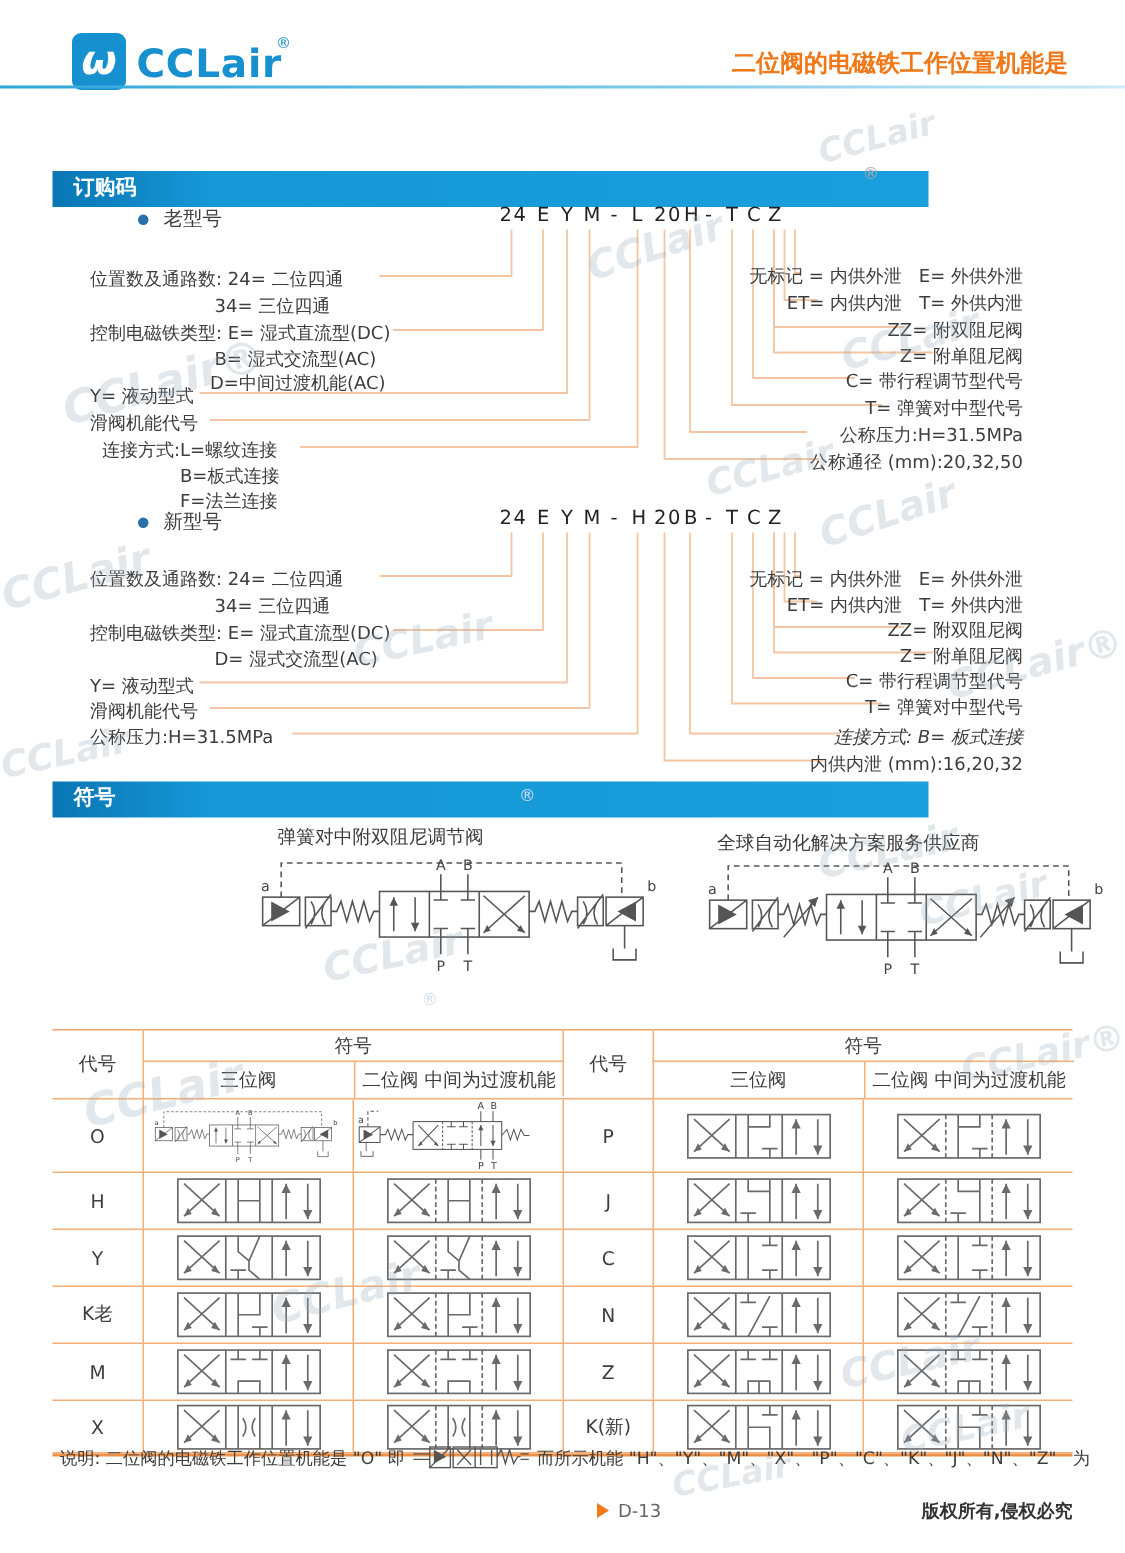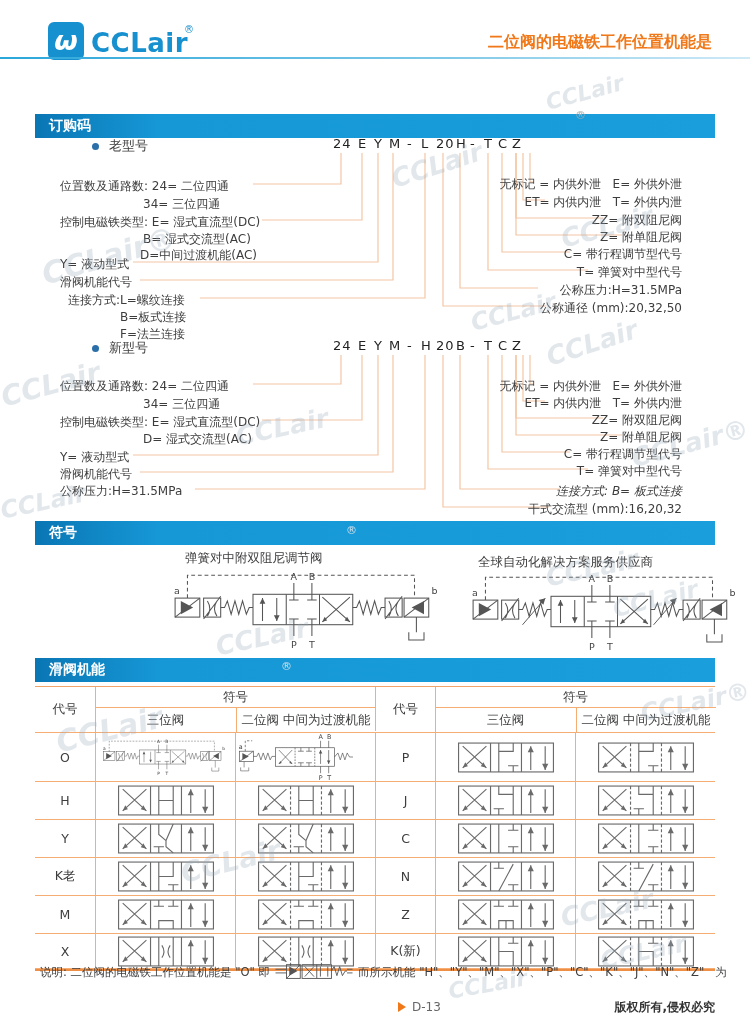--- a/index.html
+++ b/index.html
@@ -8,21 +8,21 @@
   .abs{position:absolute;}
   
   .logo-box{position:absolute;left:48px;top:22px;width:36px;height:38px;background:#1790cf;border-radius:6px;
             color:#fff;font-size:27px;font-weight:bold;font-style:italic;text-align:center;line-height:38px;}
   .brand{position:absolute;left:91px;top:28px;font-size:26px;font-weight:bold;color:#1790cf;letter-spacing:.5px;}
   .brand-reg{position:absolute;left:184px;top:24px;font-size:10px;color:#1790cf;}
   .tagline{position:absolute;right:38px;top:32px;font-size:16px;font-weight:bold;color:#f07818;}
   .head-line{position:absolute;left:0;top:57px;width:750px;height:2px;
              background:linear-gradient(90deg,#2aa7da,#7fc9e8 60%,#cfeaf7);}
   
-  .sec-bar{position:absolute;left:35px;width:680px;height:24px;box-sizing:border-box;padding-left:14px;
+  .sec-bar{position:absolute;left:35px;width:584px;height:24px;box-sizing:border-box;padding-left:14px;
            background:linear-gradient(90deg,#0a76b4,#1697d6 18%,#1a9fdc);
            color:#fff;font-weight:bold;font-size:14px;line-height:23px;}
   .regmark{position:absolute;font-size:11px;color:#a9b6bf;}
   
   .ann{position:absolute;font-size:12px;color:#3d3d3d;white-space:pre;}
   .ann.r{width:310px;text-align:right;}
   .code-part{position:absolute;font-size:13px;color:#222;letter-spacing:1px;font-weight:500;}
   .model-lbl{position:absolute;display:flex;align-items:center;font-size:13px;color:#3d3d3d;}
   .bullet{width:7px;height:7px;border-radius:50%;background:#2a6fa8;display:inline-block;margin-right:10px;}
   .sym-title{position:absolute;font-size:12.5px;color:#3c3c3c;font-weight:500;}
@@ -55,21 +55,20 @@
   <div class="logo-box">ω</div>
   <div class="brand">CCLair</div>
   <div class="brand-reg">®</div>
   <div class="tagline">二位阀的电磁铁工作位置机能是</div>
   <div class="head-line"></div>
 
   <div class="sec-bar" style="top:114px;">订购码</div>
   <span class="regmark" style="left:575px;top:109px;color:#a9a9a9;">®</span>
   <div class="sec-bar" style="top:521px;">符号</div>
   <span class="regmark" style="left:346px;top:524px;color:#cfe0ec;">®</span>
-  <div class="sec-bar" style="top:658px;">滑阀机能</div>
   <span class="regmark" style="left:281px;top:660px;color:#cfe0ec;">®</span>
 
   <div class="model-lbl" style="left:92px;top:137px;">
     <span class="bullet"></span>
     <span>老型号</span>
   </div>
   <div class="model-lbl" style="left:92px;top:339px;">
     <span class="bullet"></span>
     <span>新型号</span>
   </div>
@@ -152,21 +151,21 @@
       <div class="ann" style="left: 60px; top: 449px;">Y= 液动型式</div>
       <div class="ann" style="left: 60px; top: 466px;">滑阀机能代号</div>
       <div class="ann" style="left: 60px; top: 483px;">公称压力:H=31.5MPa</div>
       <div class="ann r" style="left: 372px; top: 378px;">无标记 = 内供外泄   E= 外供外泄</div>
       <div class="ann r" style="left: 372px; top: 395px;">ET= 内供内泄   T= 外供内泄</div>
       <div class="ann r" style="left: 372px; top: 412px;">ZZ= 附双阻尼阀</div>
       <div class="ann r" style="left: 372px; top: 429px;">Z= 附单阻尼阀</div>
       <div class="ann r" style="left: 372px; top: 446px;">C= 带行程调节型代号</div>
       <div class="ann r" style="left: 372px; top: 463px;">T= 弹簧对中型代号</div>
       <div class="ann r" style="left: 372px; top: 483px; font-style: italic;">连接方式: B= 板式连接</div>
-      <div class="ann r" style="left: 372px; top: 501px;">干式交流型 (mm):16,20,32</div>
+      <div class="ann r" style="left: 372px; top: 501px;">内供内泄 (mm):16,20,32</div>
     </div>
 
   <div class="sym-title" style="left:185px;top:550px;">弹簧对中附双阻尼调节阀</div>
   <div class="sym-title" style="left:478px;top:554px;">全球自动化解决方案服务供应商</div>
   <div id="sym-left" class="abs" style="left:160px;top:562px;">
       <svg width="300" height="95" viewBox="0 0 300 100">
   <g stroke="#555" fill="none" stroke-width="1.1">
    <path d="M21,38V14H260V38" stroke-dasharray="4,3"></path>
    <rect x="8" y="38" width="26" height="20"></rect>
           <path d="M8,58L34,38"></path>

